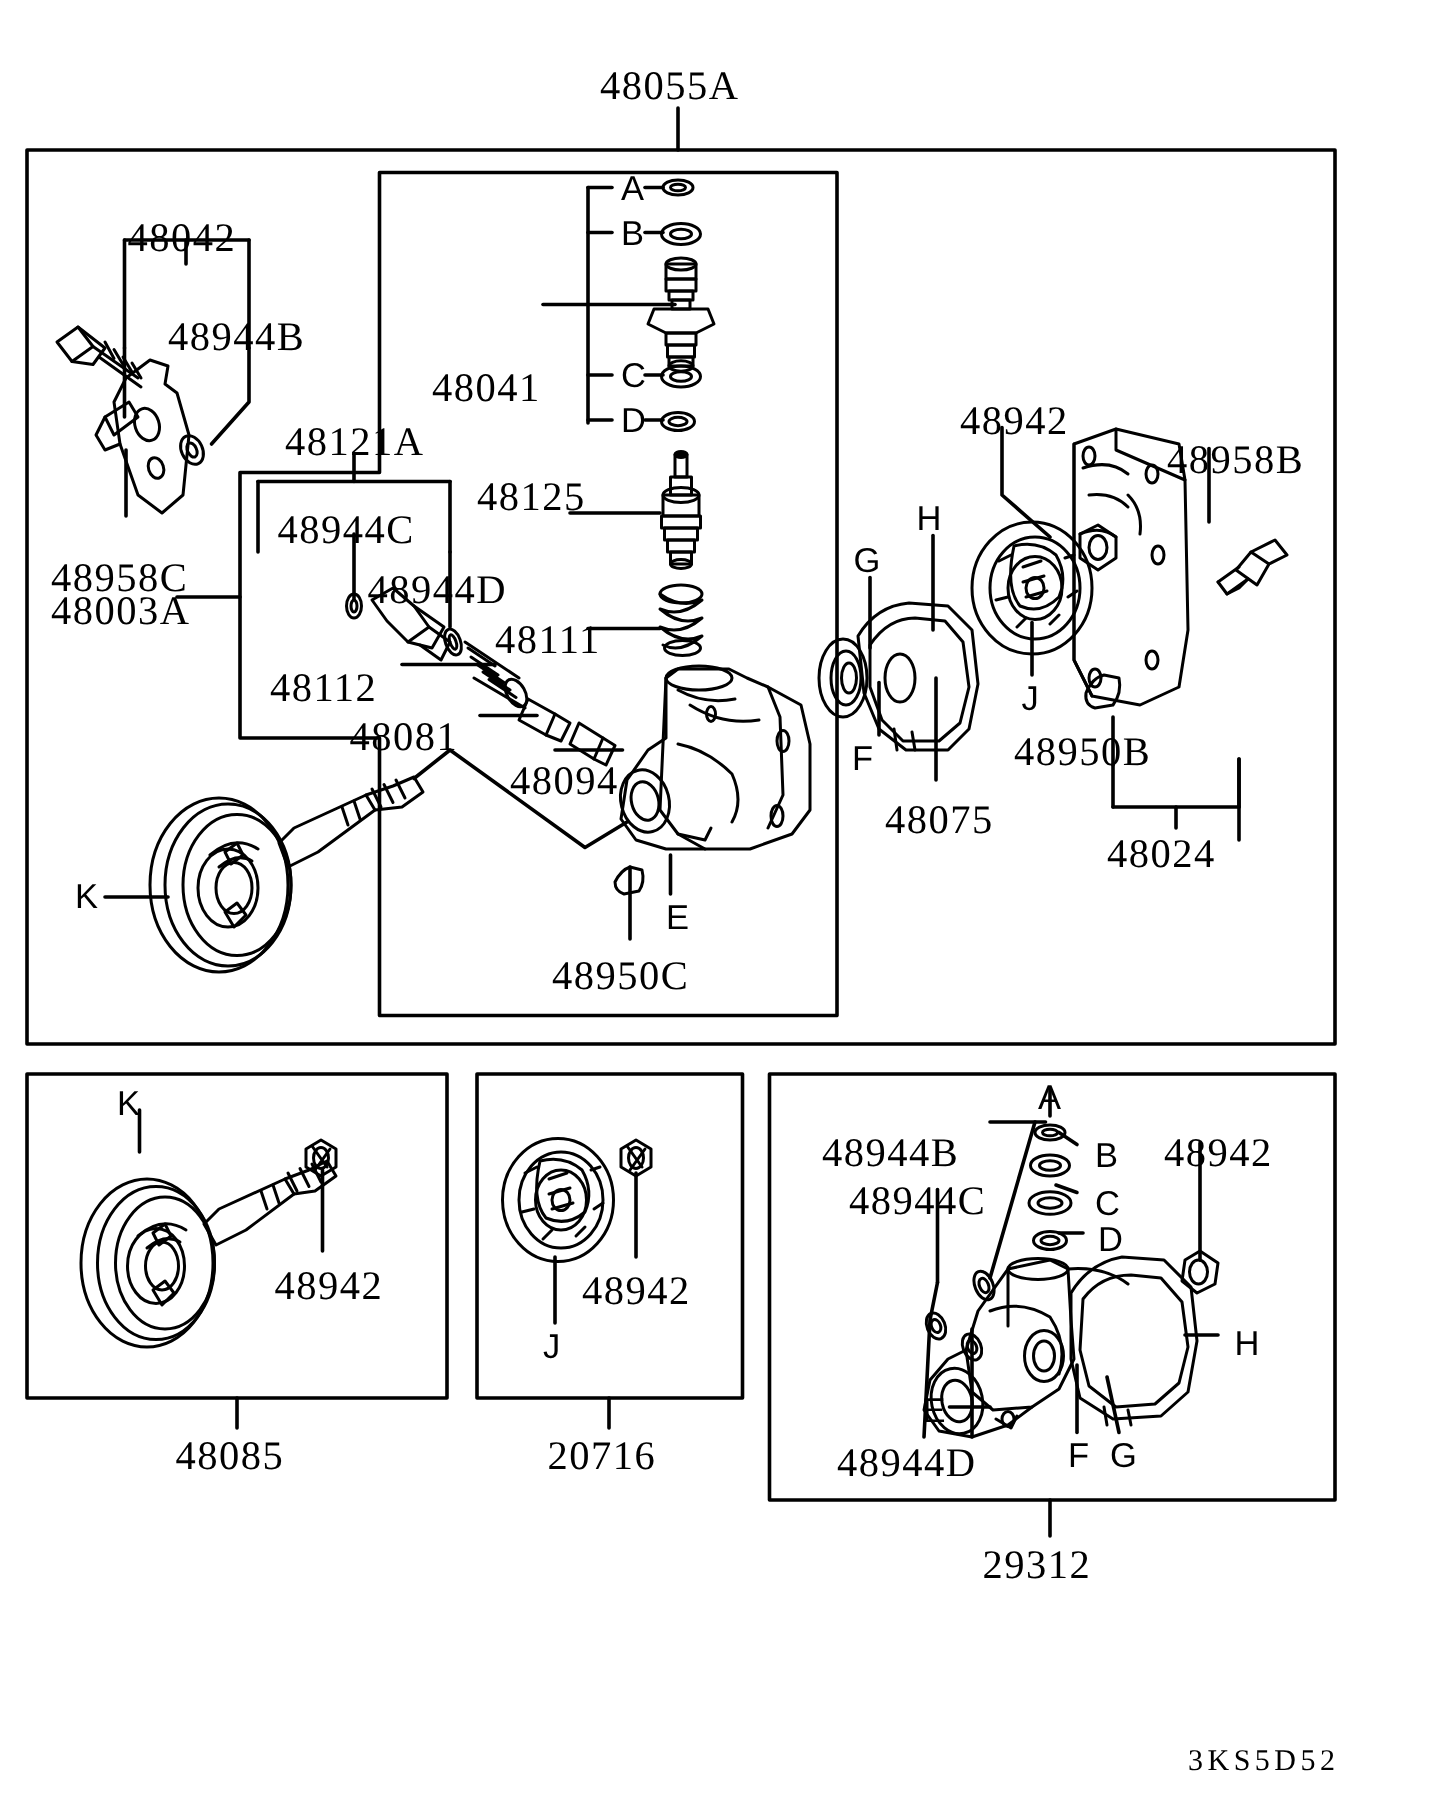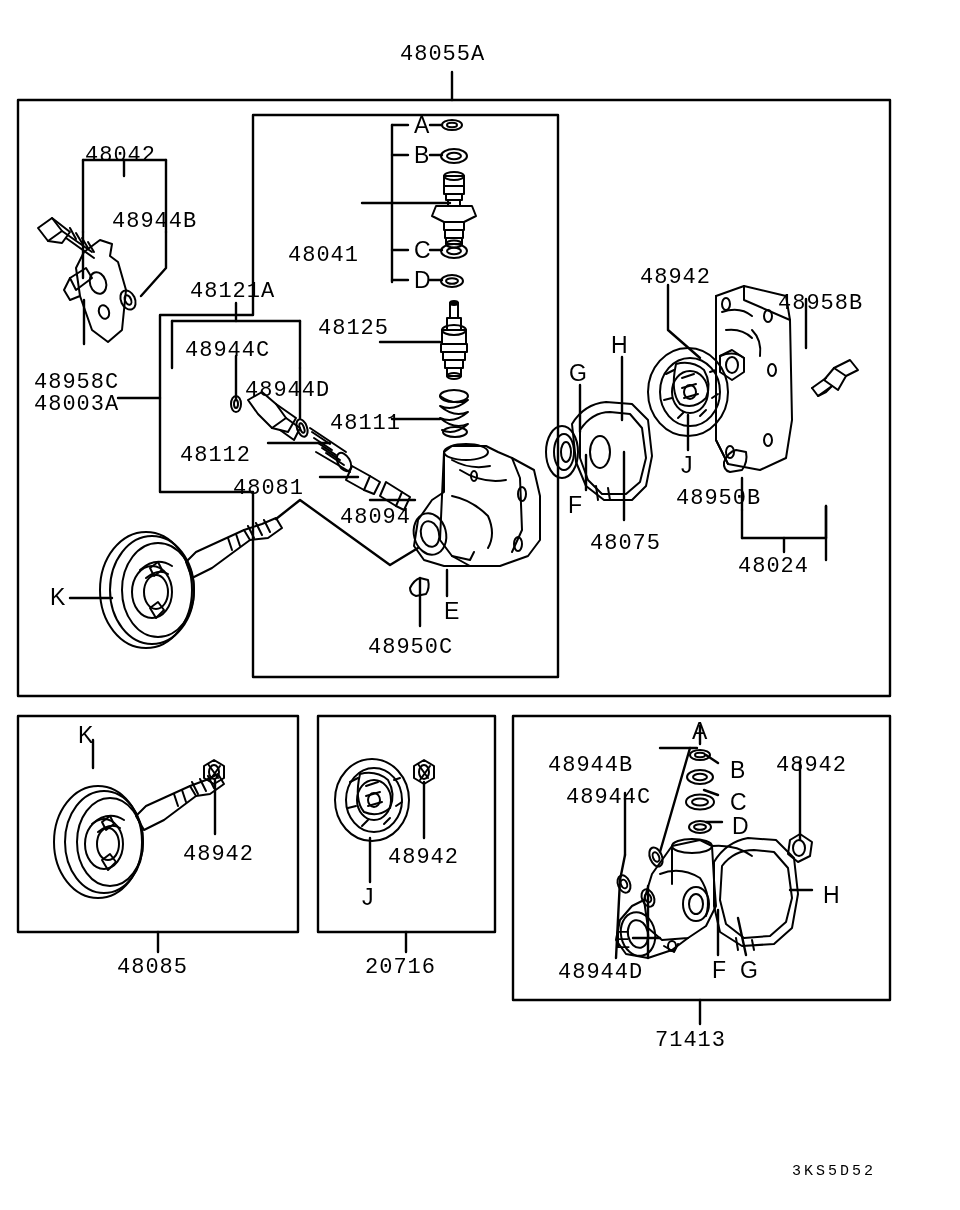--- a/index.html
+++ b/index.html
@@ -1,25 +1,25 @@
 <!DOCTYPE html>
 <html><head>
 <meta charset="utf-8">
 <style>
   html,body{margin:0;padding:0;background:#fff;}
   body{width:960px;height:1210px;position:relative;
        font-family:"Liberation Sans","DejaVu Sans",sans-serif;color:#000;}
   #stage{position:absolute;inset:0;width:960px;height:1210px;overflow:hidden;}
   svg{position:absolute;top:0;left:0;}
-  .lbl{position:absolute;font-size:22px;letter-spacing:1px;white-space:nowrap;
-       font-family:Liberation Mono, monospace;}
+  .lbl{position:absolute;font-size:27px;letter-spacing:1px;white-space:nowrap;
+       font-family:Liberation Serif, serif;}
   .ltr{position:absolute;font-size:23px;white-space:nowrap;
        font-family:"Liberation Sans","DejaVu Sans",sans-serif;}
-  .code{position:absolute;font-size:15px;letter-spacing:3px;white-space:nowrap;
-        font-family:Liberation Mono, monospace;}
+  .code{position:absolute;font-size:20px;letter-spacing:3px;white-space:nowrap;
+        font-family:Liberation Serif, serif;}
 </style>
 </head>
 <body>
 
 <div id="stage">
 
 <svg width="960" height="1210" viewBox="0 0 960 1210">
   <g fill="none" stroke="#000" stroke-width="2.4" stroke-linecap="round" stroke-linejoin="round">
 
     <rect x="18" y="100" width="872" height="596"></rect>
@@ -471,17 +471,17 @@
 
 <div class="ltr" style="left:692px;top:718px;">A</div>
 <div class="ltr" style="left:730px;top:757px;">B</div>
 <div class="ltr" style="left:730px;top:789px;">C</div>
 <div class="ltr" style="left:732px;top:813px;">D</div>
 <div class="ltr" style="left:615px;top:927px;">E</div>
 <div class="ltr" style="left:712px;top:957px;">F</div>
 <div class="ltr" style="left:740px;top:957px;">G</div>
 <div class="ltr" style="left:823px;top:882px;">H</div>
 
-<div class="lbl" style="left:655px;top:1028px;">71413</div>
+<div class="lbl" style="left:655px;top:1028px;">29312</div>
 
 <div class="code" style="left:792px;top:1163px;">3KS5D52</div>
 
 </div>
 
 </body></html>

